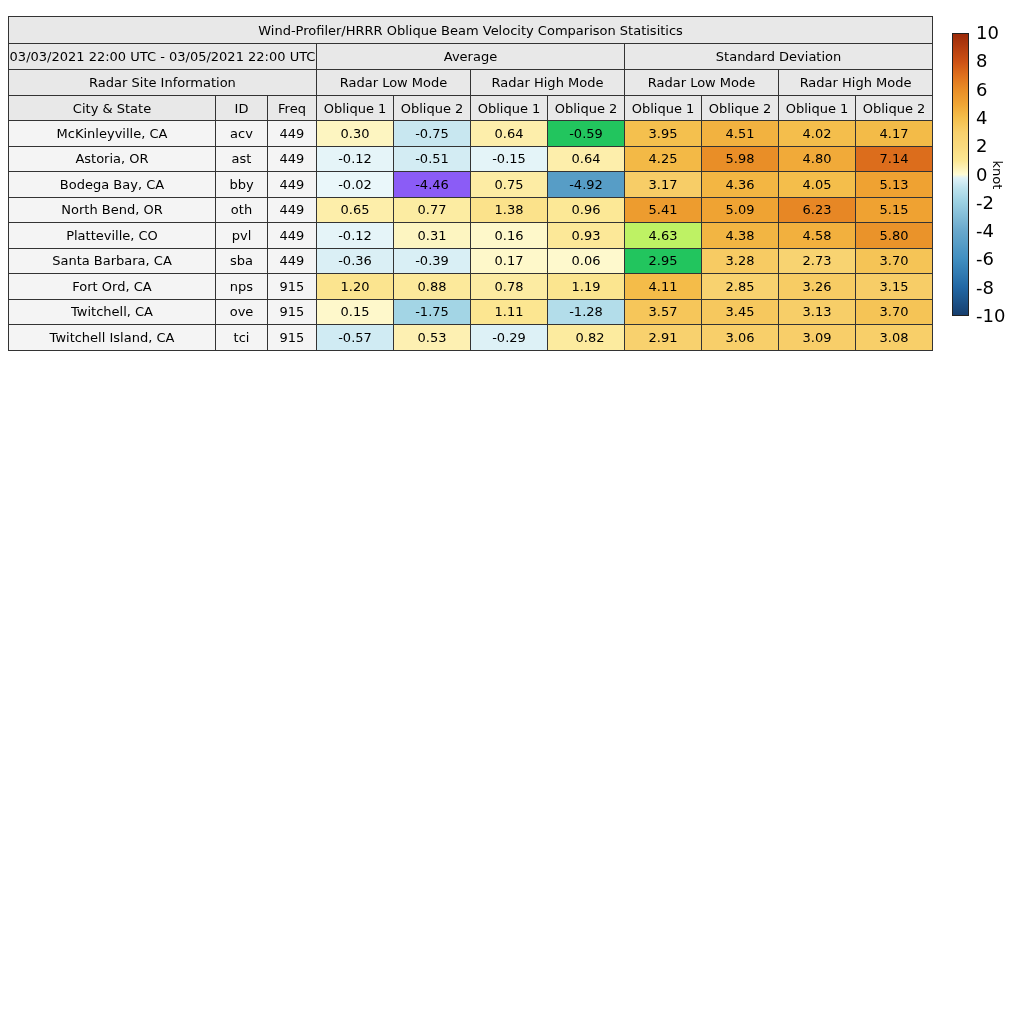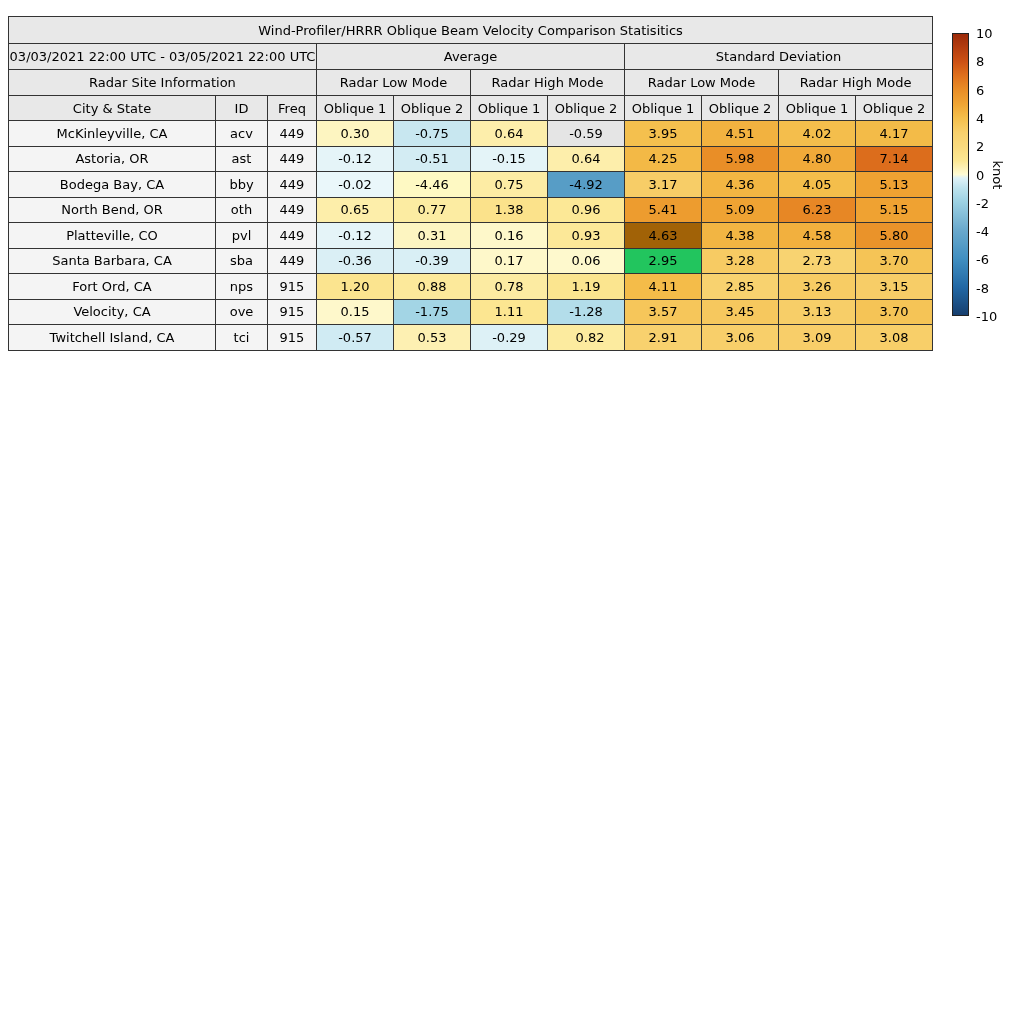--- a/index.html
+++ b/index.html
@@ -11,21 +11,21 @@
           padding:0;font-weight:normal;overflow:hidden;white-space:nowrap;}
   tr.title-row td{height:26px;background:#e8e8e8;}
   tr.group-row td{height:25px;background:#e8e8e8;}
   tr.mode-row td{height:25px;background:#e8e8e8;}
   tr.colhead-row td{height:24px;background:#e8e8e8;}
   tr.data-row td{height:24.5px;}
   tr.data-row td.info{background:#f4f4f4;}
   
   .cbar-area{position:absolute;left:952px;top:33px;width:72px;height:283px;}
   .cbar{position:absolute;left:0;top:0;width:17px;height:283px;border:1px solid #222;box-sizing:border-box;}
-  .cbar-tick{position:absolute;left:24px;transform:translateY(-50%);font-size:13px;line-height:1;}
+  .cbar-tick{position:absolute;left:24px;transform:translateY(-50%);font-size:18px;line-height:1;}
   .cbar-unit{position:absolute;left:38px;top:50%;transform:translateY(-50%);
              writing-mode:vertical-rl;font-size:13px;}
 </style>
 </head>
 <body>
 
 <div class="canvas">
   <div class="figure">
     <table class="stats">
       <colgroup>
@@ -72,21 +72,21 @@
         </tr>
       </tbody>
       <tbody id="data-body">
           <tr class="data-row">
             <td class="info">McKinleyville, CA</td>
             <td class="info">acv</td>
             <td class="info">449</td>
             <td class="val" style="background: rgb(253, 245, 193);">0.30</td>
             <td class="val" style="background: rgb(200, 231, 240);">-0.75</td>
             <td class="val" style="background: rgb(253, 238, 171);">0.64</td>
-            <td class="val" style="background: #e5e5e5;">-0.59</td>
+            <td class="val" style="background: #22c55e;">-0.59</td>
             <td class="val" style="background: rgb(244, 192, 78);">3.95</td>
             <td class="val" style="background: rgb(242, 178, 64);">4.51</td>
             <td class="val" style="background: rgb(244, 190, 76);">4.02</td>
             <td class="val" style="background: rgb(243, 187, 72);">4.17</td>
           </tr>
           <tr class="data-row">
             <td class="info">Astoria, OR</td>
             <td class="info">ast</td>
             <td class="info">449</td>
             <td class="val" style="background: rgb(229, 244, 248);">-0.12</td>
@@ -96,21 +96,21 @@
             <td class="val" style="background: rgb(243, 185, 70);">4.25</td>
             <td class="val" style="background: rgb(233, 142, 39);">5.98</td>
             <td class="val" style="background: rgb(241, 170, 57);">4.80</td>
             <td class="val" style="background: rgb(220, 109, 28);">7.14</td>
           </tr>
           <tr class="data-row">
             <td class="info">Bodega Bay, CA</td>
             <td class="info">bby</td>
             <td class="info">449</td>
             <td class="val" style="background: rgb(234, 247, 250);">-0.02</td>
-            <td class="val" style="background: #fef9c3; margin-left: 12px;">-4.46</td>
+            <td class="val" style="background: #8b5cf6; margin-left: 12px;">-4.46</td>
             <td class="val" style="background: rgb(253, 236, 164);">0.75</td>
             <td class="val" style="background: rgb(87, 157, 198);">-4.92</td>
             <td class="val" style="background: rgb(247, 205, 103);">3.17</td>
             <td class="val" style="background: rgb(243, 182, 67);">4.36</td>
             <td class="val" style="background: rgb(244, 190, 75);">4.05</td>
             <td class="val" style="background: rgb(239, 162, 50);">5.13</td>
           </tr>
           <tr class="data-row">
             <td class="info">North Bend, OR</td>
             <td class="info">oth</td>
@@ -125,21 +125,21 @@
             <td class="val" style="background: rgb(239, 162, 50);">5.15</td>
           </tr>
           <tr class="data-row">
             <td class="info">Platteville, CO</td>
             <td class="info">pvl</td>
             <td class="info">449</td>
             <td class="val" style="background: rgb(229, 244, 248);">-0.12</td>
             <td class="val" style="background: rgb(253, 245, 193);">0.31</td>
             <td class="val" style="background: rgb(254, 248, 202);">0.16</td>
             <td class="val" style="background: rgb(252, 232, 152);">0.93</td>
-            <td class="val" style="background: #a16207;">4.63</td>
+            <td class="val" style="background: #bef264;">4.63</td>
             <td class="val" style="background: rgb(242, 181, 67);">4.38</td>
             <td class="val" style="background: rgb(242, 176, 62);">4.58</td>
             <td class="val" style="background: rgb(234, 147, 42);">5.80</td>
           </tr>
           <tr class="data-row">
             <td class="info">Santa Barbara, CA</td>
             <td class="info">sba</td>
             <td class="info">449</td>
             <td class="val" style="background: rgb(218, 239, 245);">-0.36</td>
             <td class="val" style="background: rgb(217, 239, 245);">-0.39</td>
@@ -157,21 +157,21 @@
             <td class="val" style="background: rgb(251, 228, 143);">1.20</td>
             <td class="val" style="background: rgb(252, 233, 155);">0.88</td>
             <td class="val" style="background: rgb(252, 235, 162);">0.78</td>
             <td class="val" style="background: rgb(251, 229, 143);">1.19</td>
             <td class="val" style="background: rgb(244, 188, 73);">4.11</td>
             <td class="val" style="background: rgb(248, 210, 111);">2.85</td>
             <td class="val" style="background: rgb(247, 204, 100);">3.26</td>
             <td class="val" style="background: rgb(247, 205, 103);">3.15</td>
           </tr>
           <tr class="data-row">
-            <td class="info">Velocity, CA</td>
+            <td class="info">Twitchell, CA</td>
             <td class="info">ove</td>
             <td class="info">915</td>
             <td class="val" style="background: rgb(254, 248, 203);">0.15</td>
             <td class="val" style="background: rgb(163, 213, 229);">-1.75</td>
             <td class="val" style="background: rgb(252, 230, 145);">1.11</td>
             <td class="val" style="background: rgb(179, 221, 234);">-1.28</td>
             <td class="val" style="background: rgb(246, 198, 90);">3.57</td>
             <td class="val" style="background: rgb(246, 200, 94);">3.45</td>
             <td class="val" style="background: rgb(247, 206, 104);">3.13</td>
             <td class="val" style="background: rgb(245, 196, 86);">3.70</td>

